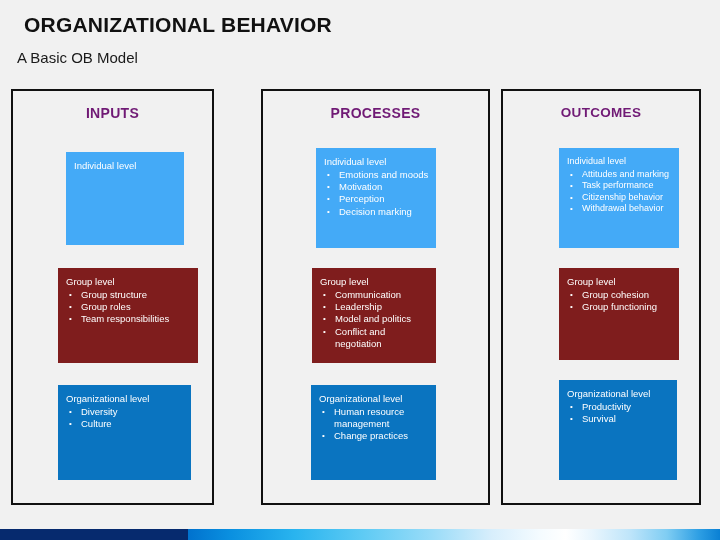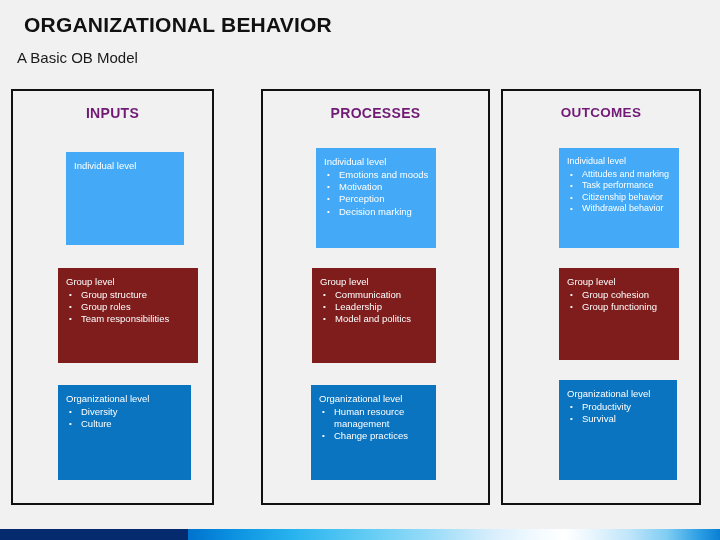--- a/index.html
+++ b/index.html
@@ -169,20 +169,21 @@
       <li>Decision marking</li>
     </ul>
 </div>
 
 <div class="card mid" id="card-processes-group">
   <div class="card-title">Group level</div>
   <ul class="card-list">
       <li>Communication</li>
       <li>Leadership</li>
       <li>Model and politics</li>
+      <li>Conflict and negotiation</li>
     </ul>
 </div>
 
 <div class="card dark" id="card-processes-organizational">
   <div class="card-title">Organizational level</div>
   <ul class="card-list">
       <li>Human resource management</li>
       <li>Change practices</li>
     </ul>
 </div>

